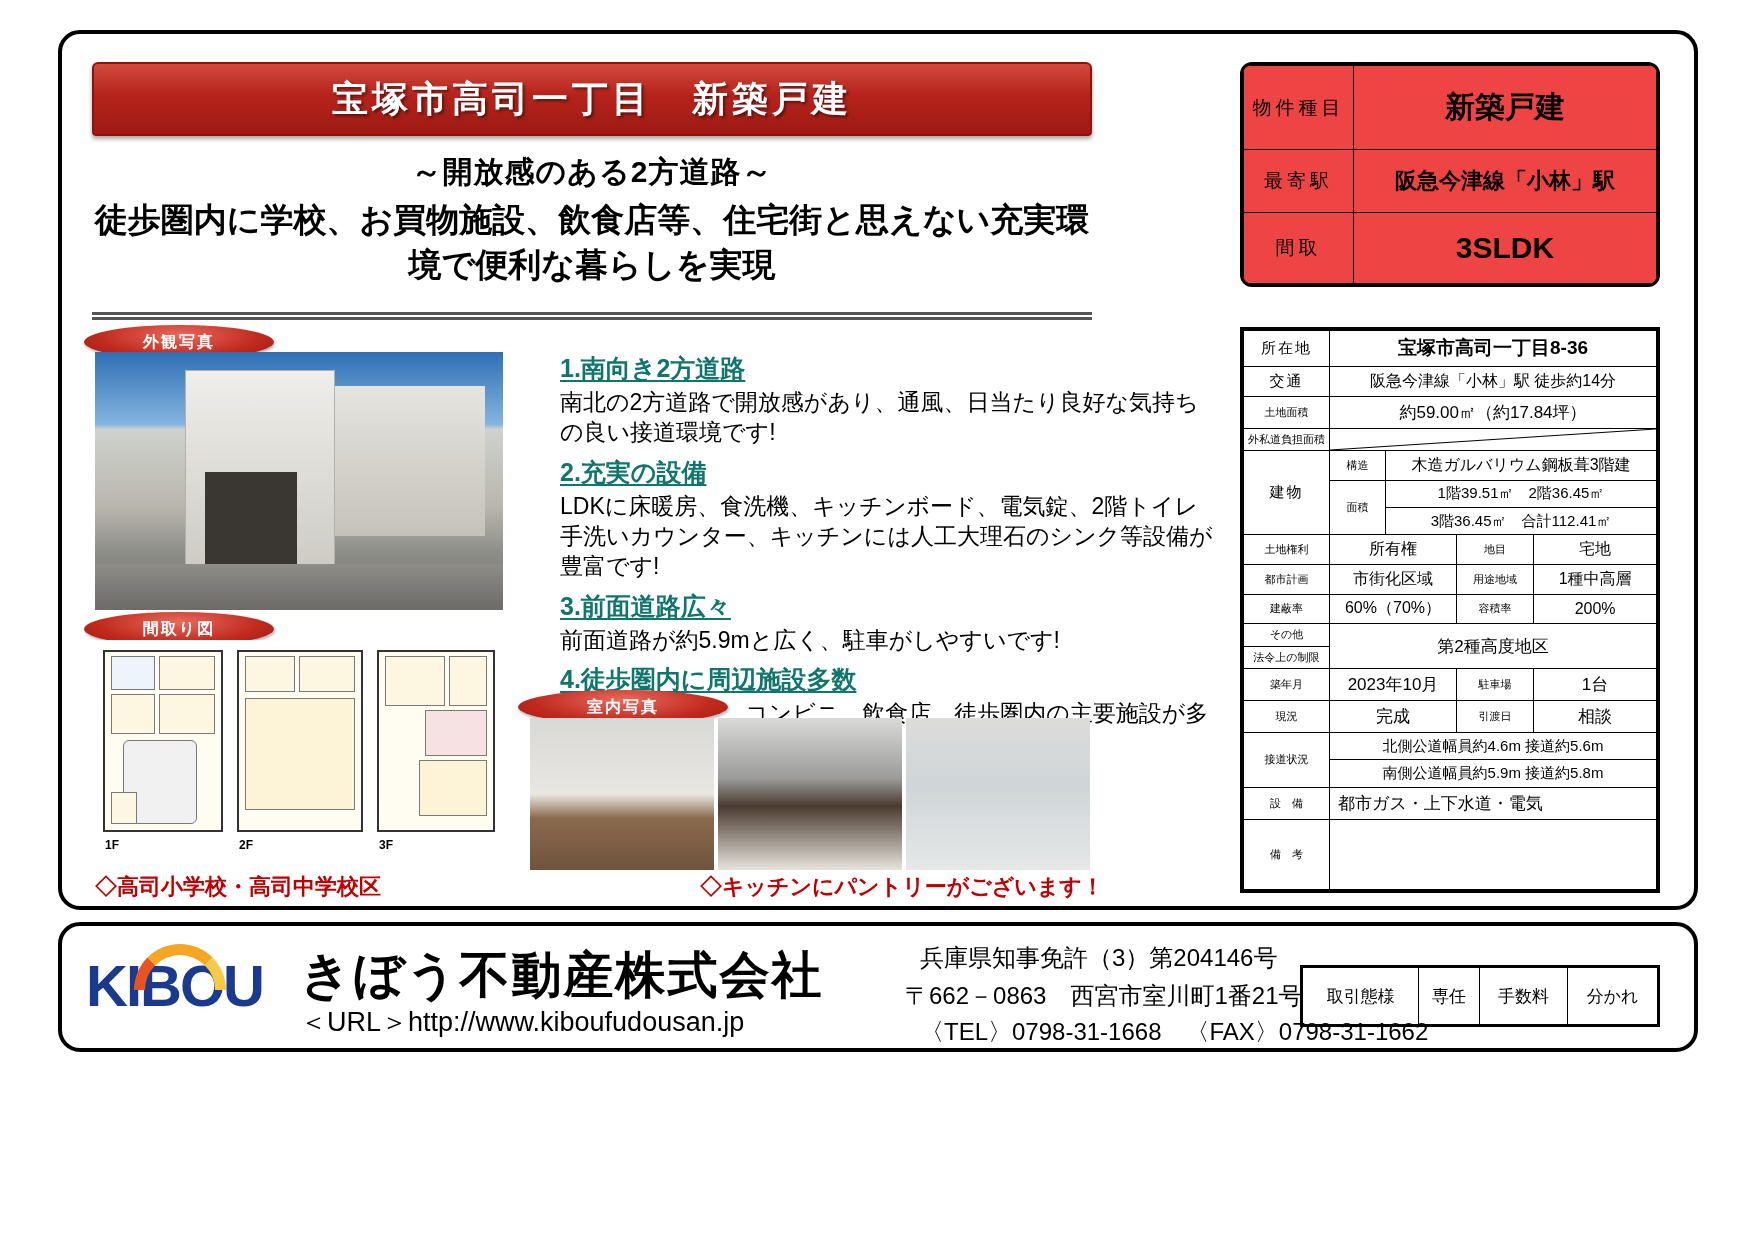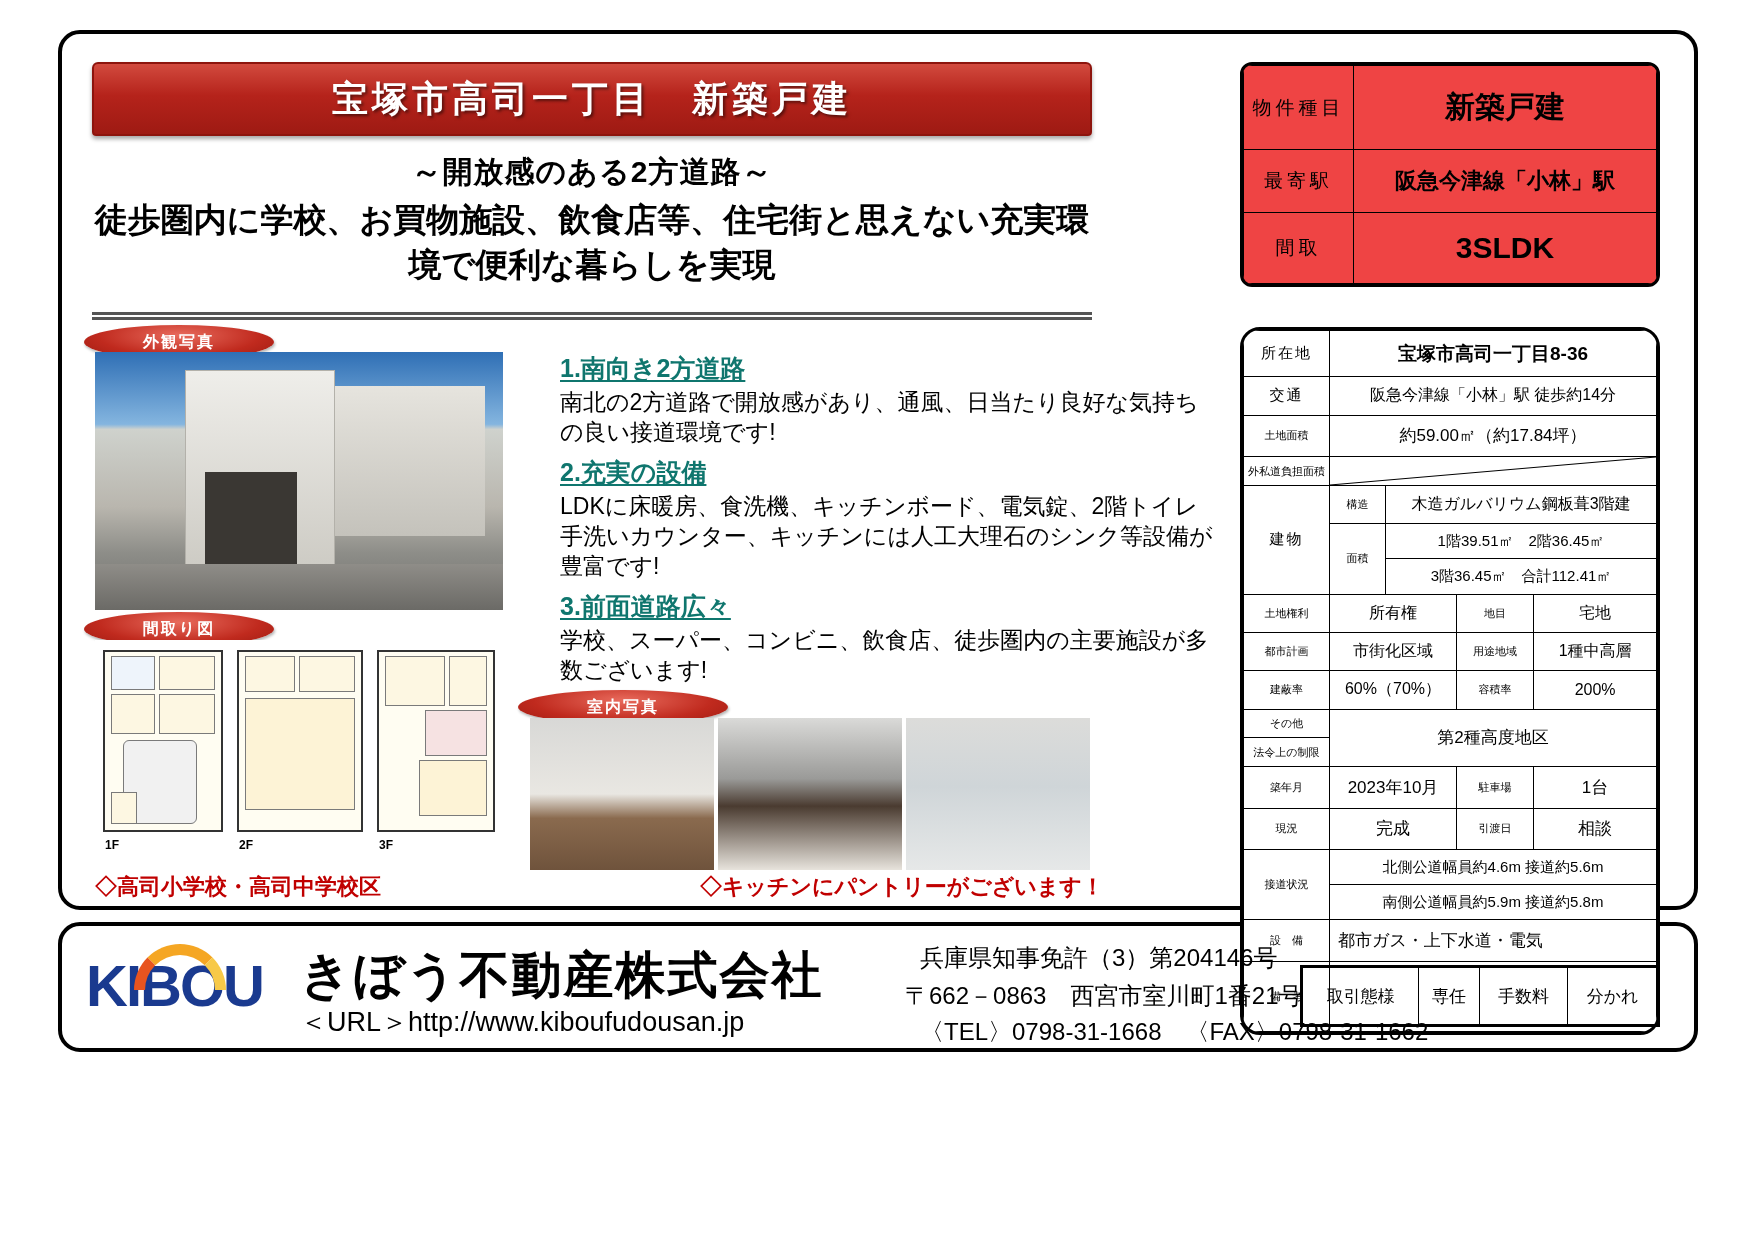--- a/index.html
+++ b/index.html
@@ -74,22 +74,22 @@
   }
   table.t { border-collapse: collapse; width: 100%; height: 100%; }
   table.t td { border: 1px solid #000; text-align: center; vertical-align: middle; }
   .lbl { font-size: 19px; letter-spacing: 4px; width: 110px; }
   .val-lg { font-size: 30px; font-weight: bold; }
   .val-md { font-size: 22px; font-weight: bold; }
 
   
   .box-detail {
     position: absolute; left: 1240px; top: 327px;
-    width: 420px; height: 708px;
-    border: 3px solid #000; border-radius: 20px;
+    width: 420px; height: 566px;
+    border: 3px solid #000; border-radius: 0;
     overflow: hidden; background: #fff;
   }
   table.d { border-collapse: collapse; width: 100%; height: 100%; font-size: 15px; }
   table.d td { border: 1px solid #000; text-align: center; vertical-align: middle; padding: 1px 2px; }
   table.d td.lab { font-size: 15px; letter-spacing: 2px; }
   table.d td.lab-sm { font-size: 11px; letter-spacing: 0px; }
   table.d td.strong { font-weight: bold; font-size: 19px; }
   .slash {
     position: relative;
   }
@@ -360,20 +360,22 @@
   <div class="plan-lbl" style="left:284px; top:198px;">3F</div>
 </div>
 <div class="caption-red" style="left:95px; top:872px;">◇高司小学校・高司中学校区</div>
 
 <div class="desc">
   <h3>1.南向き2方道路</h3>
   <p>南北の2方道路で開放感があり、通風、日当たり良好な気持ちの良い接道環境です!</p>
   <h3>2.充実の設備</h3>
   <p>LDKに床暖房、食洗機、キッチンボード、電気錠、2階トイレ手洗いカウンター、キッチンには人工大理石のシンク等設備が豊富です!</p>
   <h3>3.前面道路広々</h3>
+  <p>前面道路が約5.9mと広く、駐車がしやすいです!</p>
+  <h3>4.徒歩圏内に周辺施設多数</h3>
   <p>学校、スーパー、コンビニ、飲食店、徒歩圏内の主要施設が多数ございます!</p>
 </div>
 
 <div class="ribbon" style="left:518px; top:690px; width:210px;">
   <span>室内写真</span>
 </div>
 <div class="ph int int1"></div>
 <div class="ph int int2"></div>
 <div class="ph int int3"></div>
 <div class="caption-red" style="left:700px; top:872px;">◇キッチンにパントリーがございます！</div>

